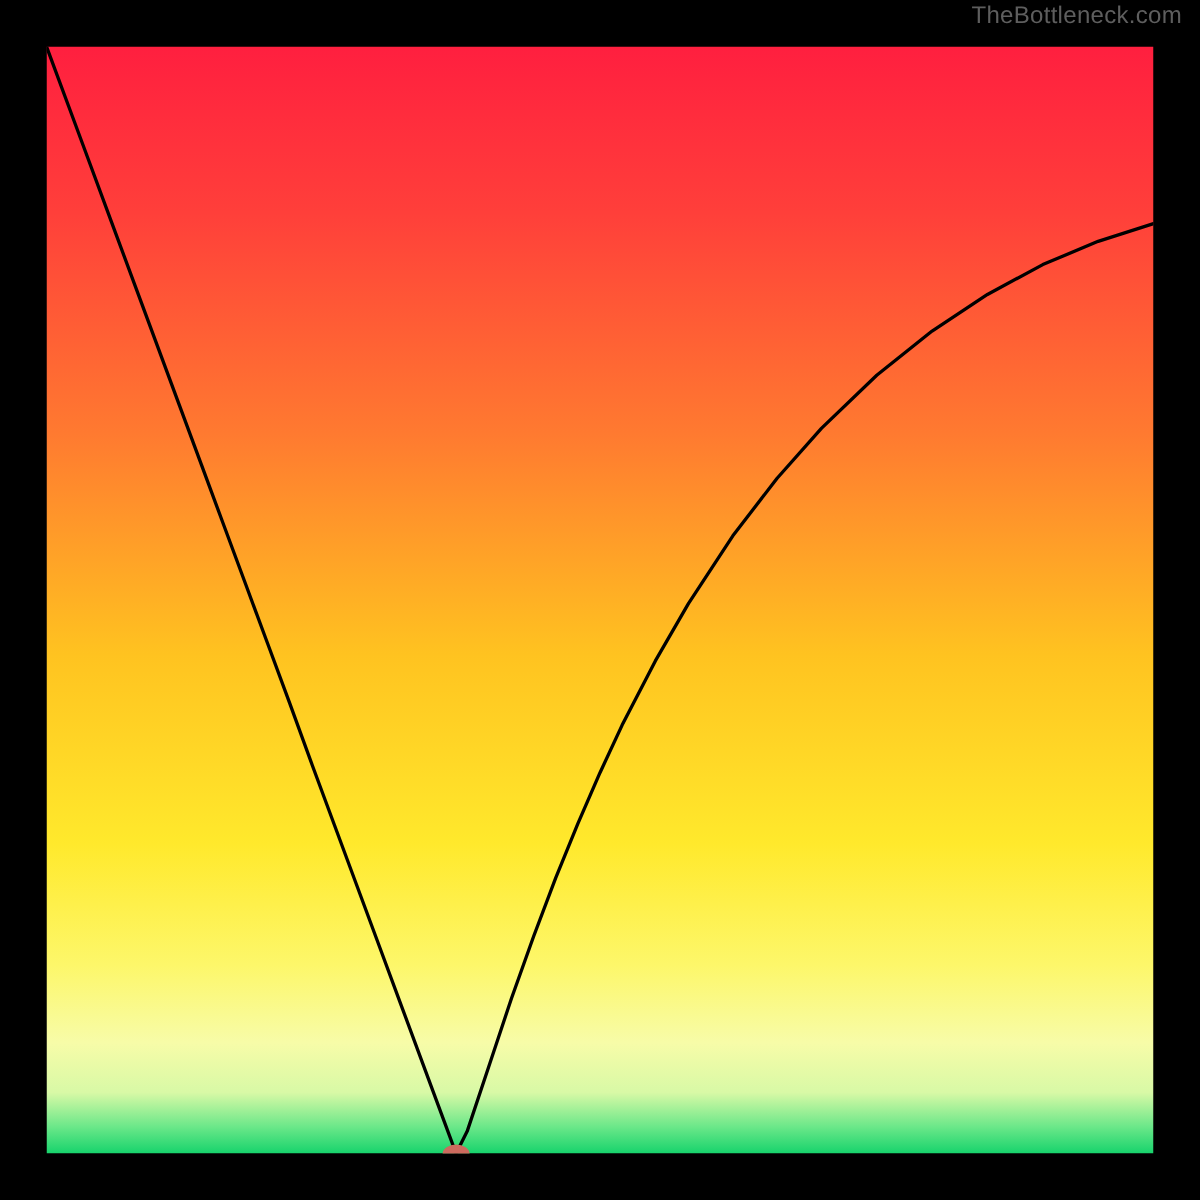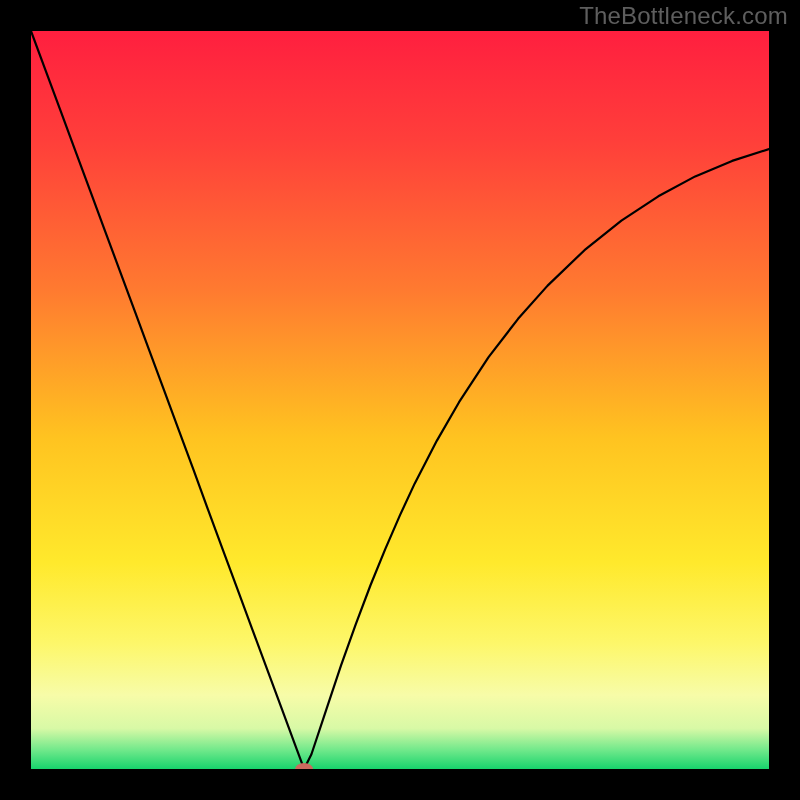--- a/index.html
+++ b/index.html
@@ -15,21 +15,21 @@
     position: relative;
     width: 800px;
     height: 800px;
     background: #000000;
   }
   .watermark {
     position: absolute;
     top: 2px;
     right: 12px;
     color: #5e5e5e;
-    font-size: 24px;
+    font-size: 16px;
     font-family: Arial, Helvetica, sans-serif;
     letter-spacing: 0.2px;
     z-index: 10;
   }
   .plot-area {
     position: absolute;
     left: 31px;
     top: 31px;
     width: 738px;
     height: 738px;

